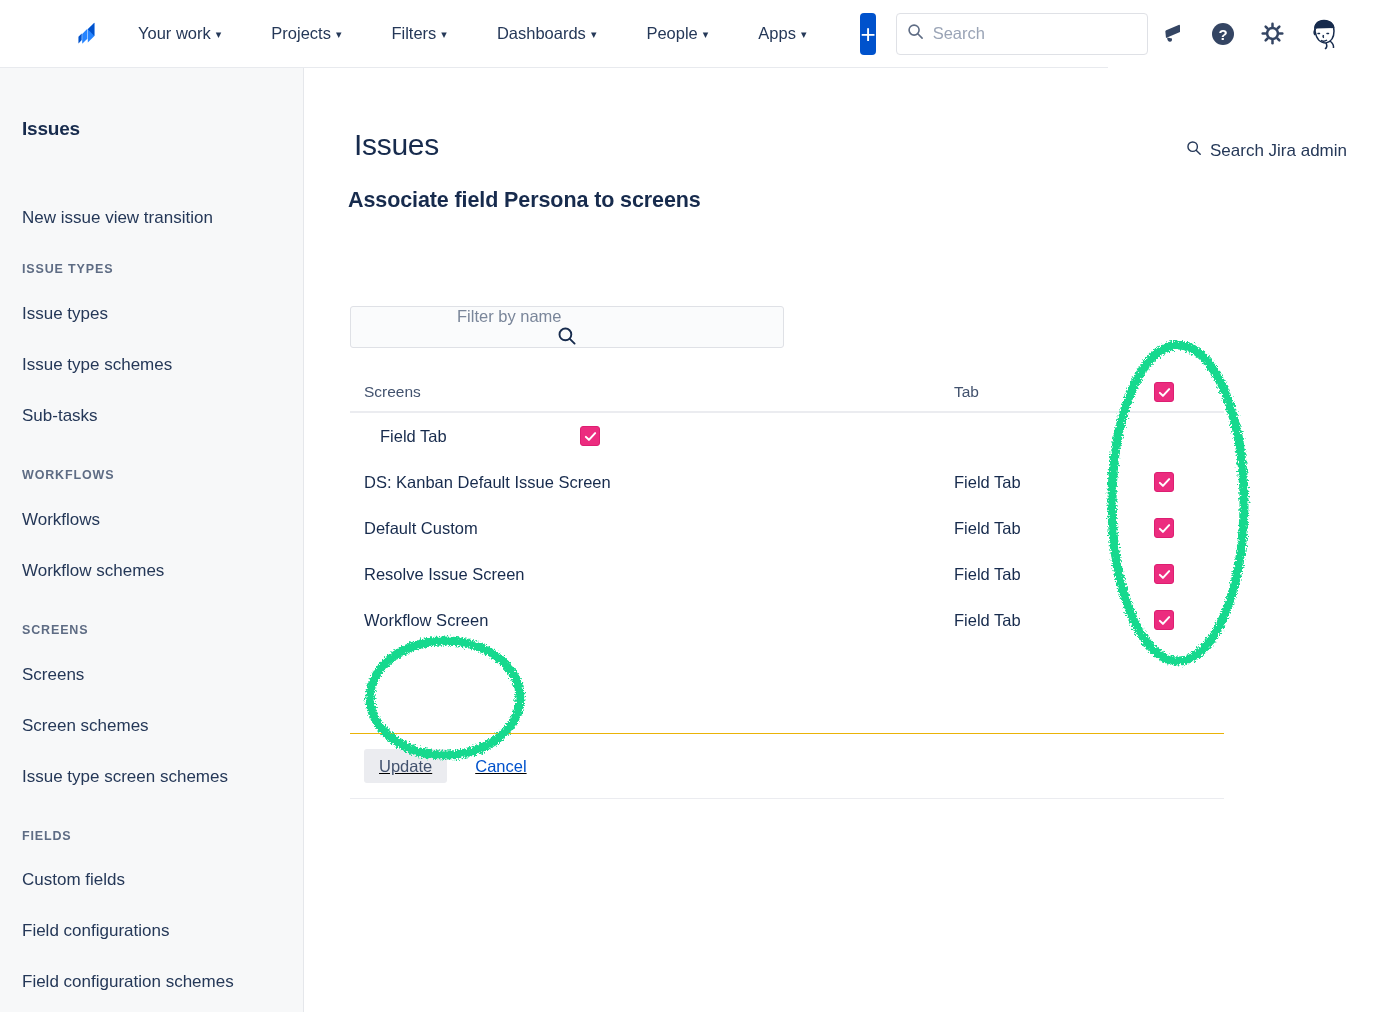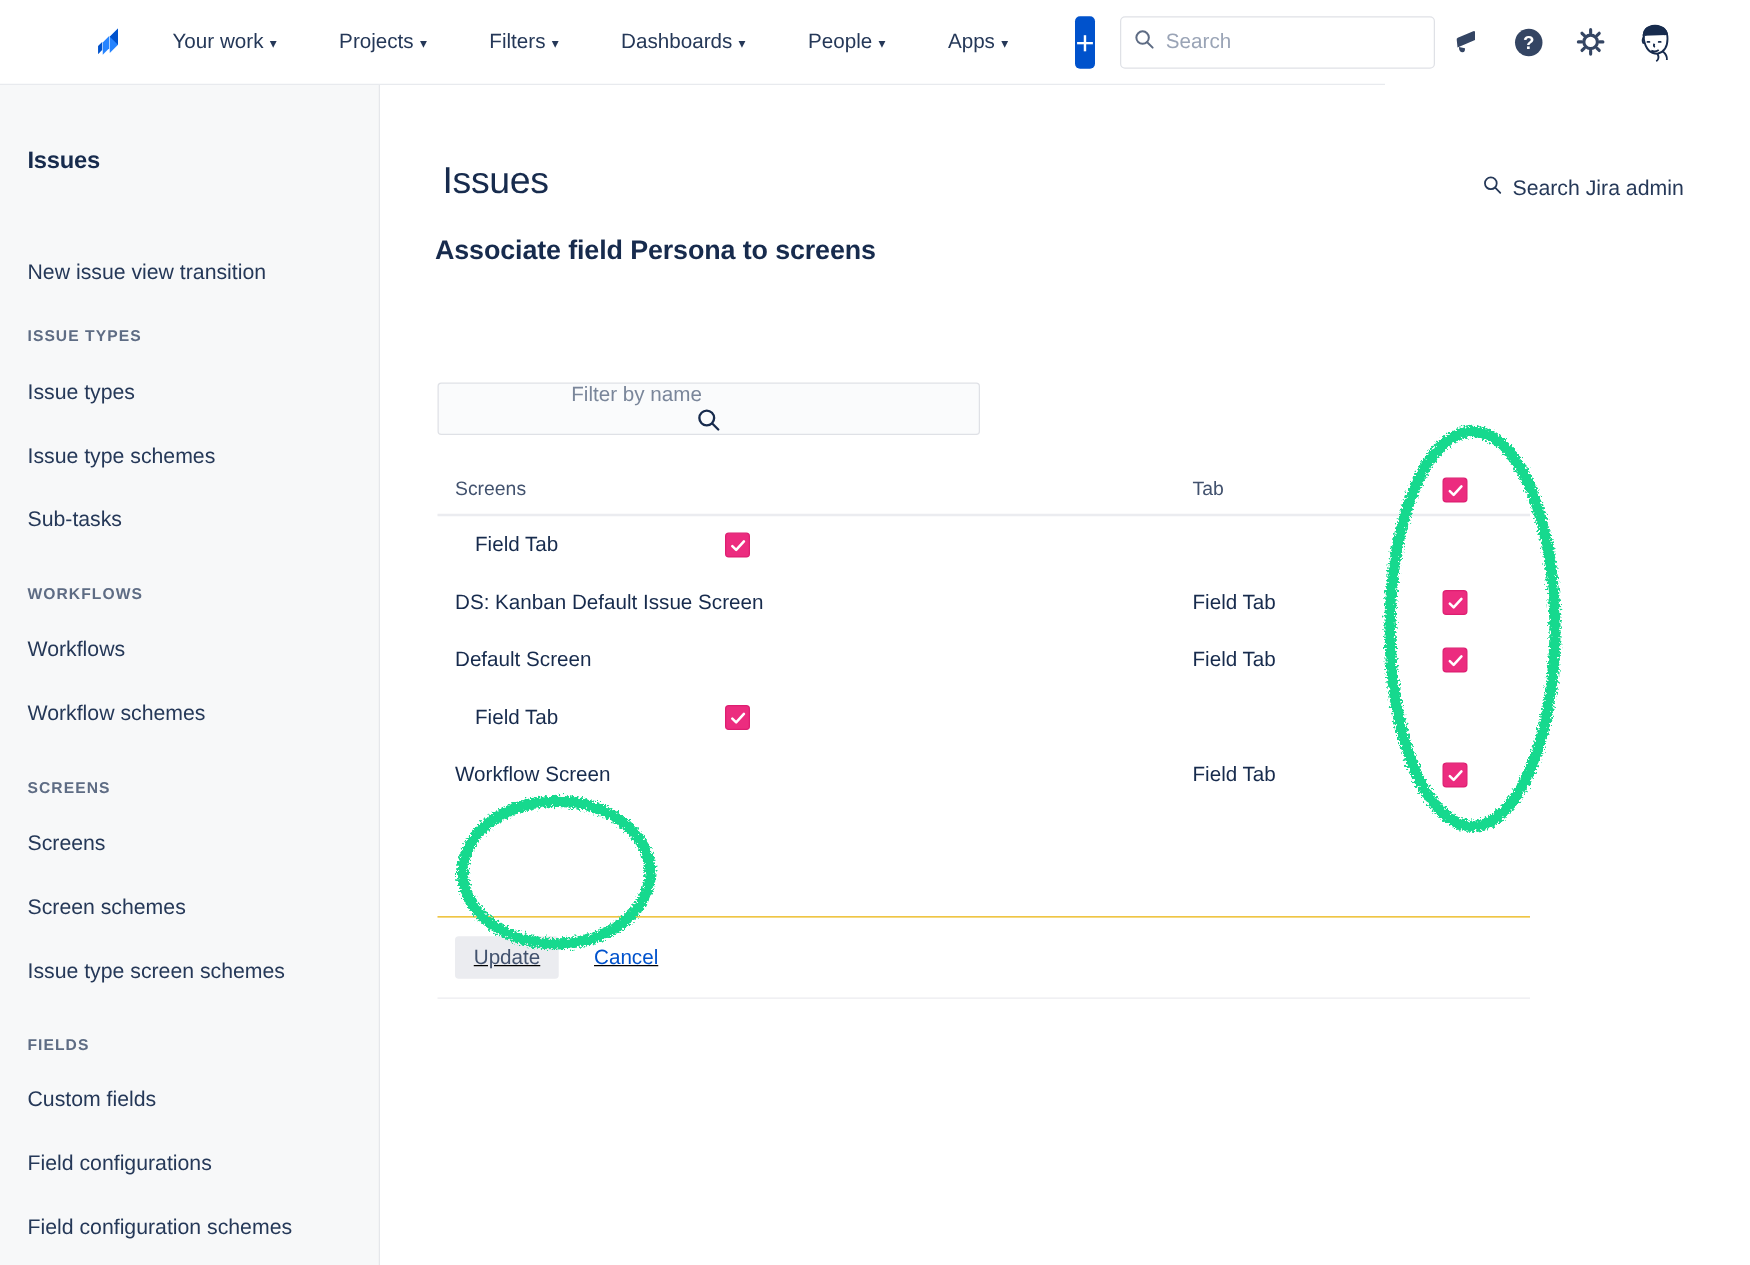--- a/index.html
+++ b/index.html
@@ -311,32 +311,33 @@
       <div class="c-check">
         <div class="cbox">
           <svg width="13" height="13" viewBox="0 0 14 14">
               <polyline points="2,7.4 5.3,10.6 12,3.4" fill="none" stroke="#ffffff" stroke-width="2.2" stroke-linecap="round" stroke-linejoin="round"></polyline>
             </svg>
         </div>
       </div>
     </div>
 
     <div class="trow">
-      <div class="c-screen">Default Screen</div>
-      <div class="c-tab">Field Tab</div>
-      <div class="c-check">
-        <div class="cbox">
-          <svg width="13" height="13" viewBox="0 0 14 14">
-              <polyline points="2,7.4 5.3,10.6 12,3.4" fill="none" stroke="#ffffff" stroke-width="2.2" stroke-linecap="round" stroke-linejoin="round"></polyline>
-            </svg>
-        </div>
-      </div>
-    </div>
-
-    <div class="trow">
+      <div class="c-screen">Default Custom</div>
+      <div class="c-tab">Field Tab</div>
+      <div class="c-check">
+        <div class="cbox">
+          <svg width="13" height="13" viewBox="0 0 14 14">
+              <polyline points="2,7.4 5.3,10.6 12,3.4" fill="none" stroke="#ffffff" stroke-width="2.2" stroke-linecap="round" stroke-linejoin="round"></polyline>
+            </svg>
+        </div>
+      </div>
+    </div>
+
+    <div class="trow">
+      <div class="c-screen">Resolve Issue Screen</div>
       <div class="c-tab">Field Tab</div>
       <div class="c-check">
         <div class="cbox">
           <svg width="13" height="13" viewBox="0 0 14 14">
               <polyline points="2,7.4 5.3,10.6 12,3.4" fill="none" stroke="#ffffff" stroke-width="2.2" stroke-linecap="round" stroke-linejoin="round"></polyline>
             </svg>
         </div>
       </div>
     </div>
 

